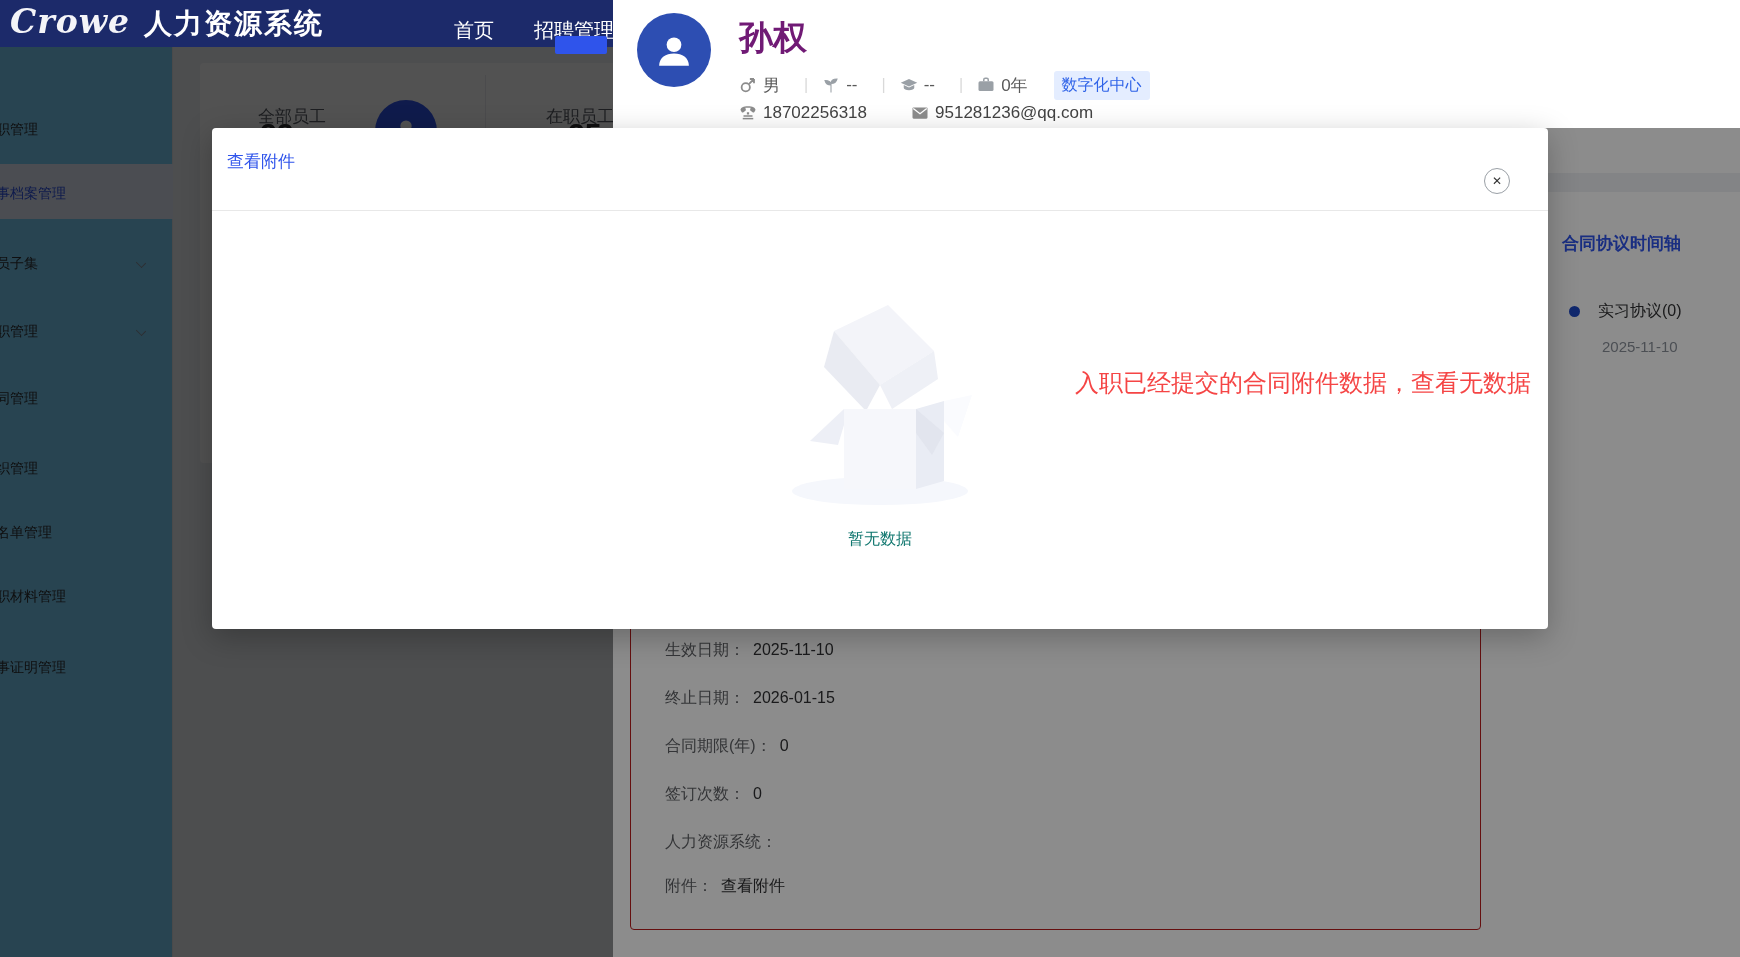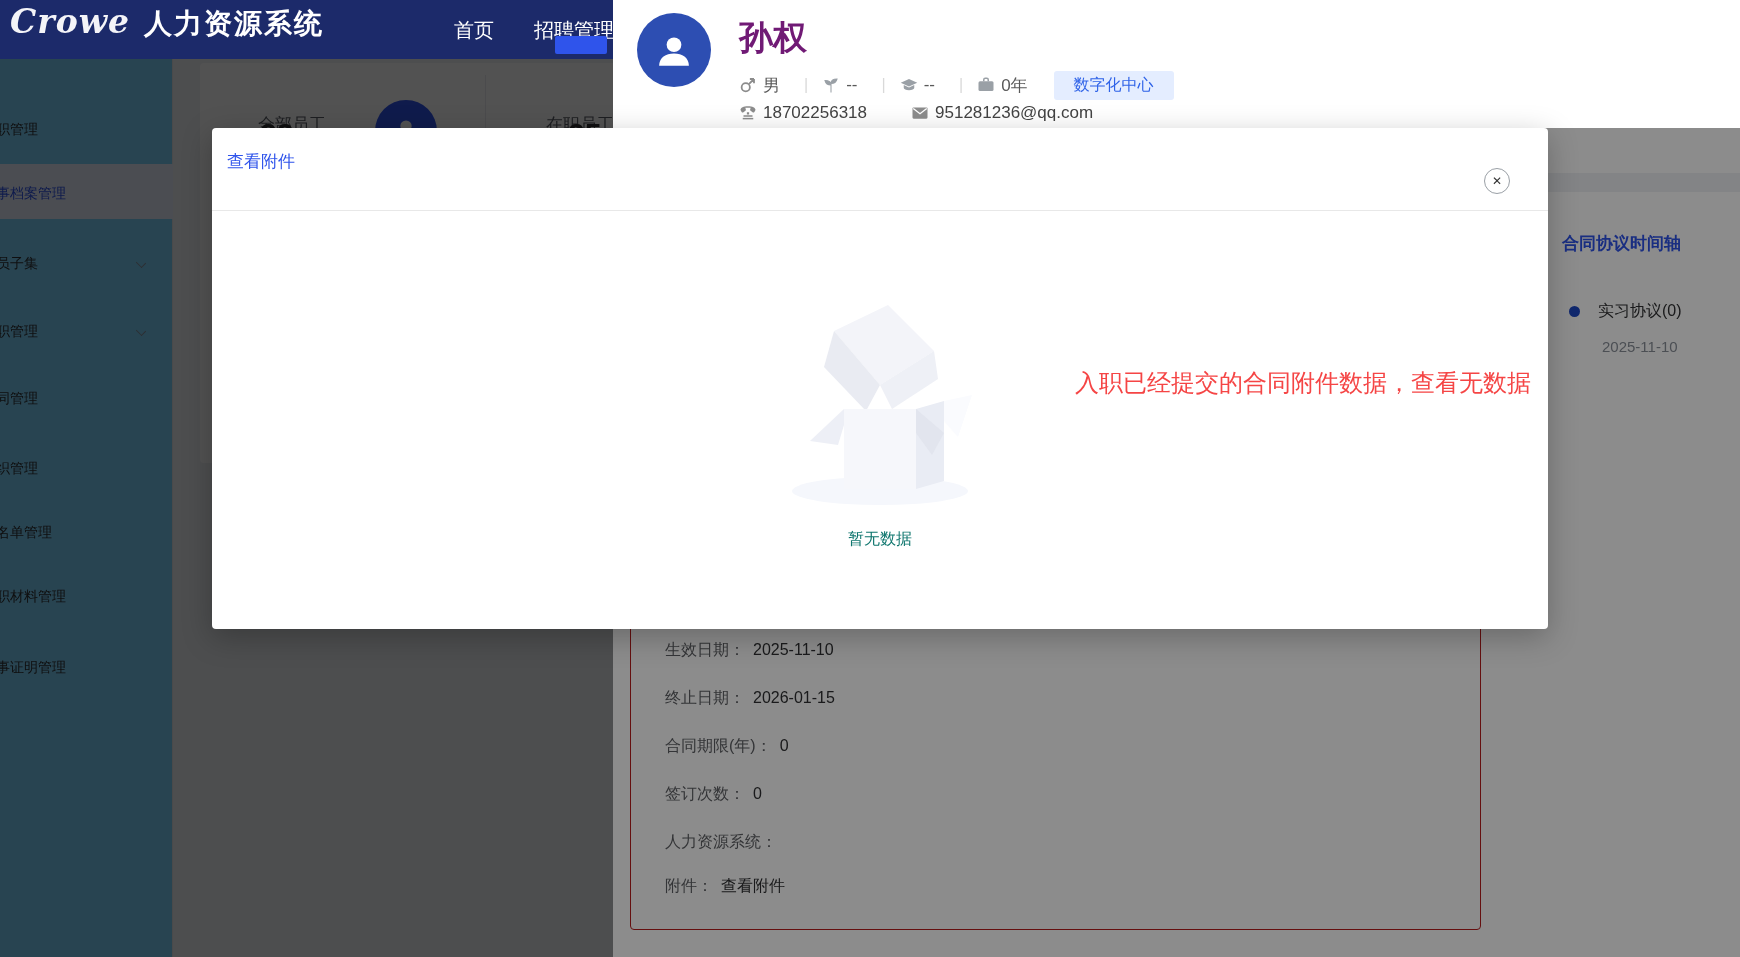--- a/index.html
+++ b/index.html
@@ -9,53 +9,53 @@
 
   
   .base { position:absolute; inset:0; z-index:1; }
   .sidebar { position:absolute; left:0; top:47px; width:173px; bottom:0; background:#7dd3fc; border-right:1px solid #e3e5e9; }
   .side-item { position:absolute; left:-4px; width:160px; height:22px; font-size:14px; color:#303133; line-height:22px; white-space:nowrap; }
   .side-active-band { position:absolute; left:0; top:117px; width:173px; height:55px; background:#e9f0fe; }
   .side-item.active { color:#2f54eb; }
   .chev { position:absolute; left:141px; top:7px; width:8px; height:8px; border-right:1.5px solid #8a8f99; border-bottom:1.5px solid #8a8f99; transform:rotate(45deg) scale(1,0.8); }
   .main-bg { position:absolute; left:173px; top:47px; right:0; bottom:0; background:#f0f2f5; }
   .stat-card { position:absolute; left:27px; top:16px; width:420px; height:400px; background:#ffffff; border-radius:4px; }
-  .stat-label { position:absolute; top:42px; font-size:17px; color:#5a5e66;margin-top:8px; }
+  .stat-label { position:absolute; top:42px; font-size:17px; color:#5a5e66; }
   .stat-num { position:absolute; top:54px; font-size:30px; font-weight:bold; color:#303133; }
   .stat-circle { position:absolute; left:175px; top:37px; width:62px; height:62px; border-radius:50%; background:#2f54eb; display:flex; align-items:center; justify-content:center; }
   .stat-divider { position:absolute; left:285px; top:12px; width:1px; height:100px; background:#e8eaef; }
   .peek-btn { position:absolute; left:207px; top:246px; width:70px; height:37px; background:#2f54eb; border-radius:4px; }
 
   
   .dim-left { position:absolute; left:0; top:47px; width:613px; bottom:0; background:rgba(0,0,0,0.68); z-index:2; }
   .dim-drawer { position:absolute; left:613px; top:128px; right:0; bottom:0; background:rgba(0,0,0,0.45); z-index:5; }
 
   
-  .navbar { position:absolute; left:0; top:0; width:613px; height:59px; background:#1c2a6a; z-index:3; }
+  .navbar { position:absolute; left:0; top:0; width:613px; height:47px; background:#1c2a6a; z-index:3; }
   .brand { position:absolute; left:10px; top:2px; display:flex; align-items:baseline; }
   .brand-logo { font-family:"DejaVu Serif","Liberation Serif",serif; font-style:italic; font-weight:bold; font-size:33px; color:#f4f4f8; letter-spacing:1px; }
   .brand-name { margin-left:14px; font-size:28px; font-weight:bold; color:#ffffff; letter-spacing:2px; }
   .nav-item { position:absolute; top:17px; font-size:20px; color:#ffffff; white-space:nowrap; }
   .nav-home { left:454px; }
   .nav-recruit { left:534px; }
   .nav-active-patch { position:absolute; left:555px; top:36px; width:52px; height:18px; background:#2f54eb; border-radius:2px; }
 
   
   .drawer { position:absolute; left:613px; top:0; width:1127px; height:957px; background:#f0f2f5; z-index:4; }
   .drawer-top { position:absolute; left:0; top:0; width:1127px; height:173px; background:#ffffff; }
   .drawer-band { position:absolute; left:0; top:173px; width:1127px; height:19px; background:#eef0f4; }
   .drawer-body { position:absolute; left:0; top:192px; width:1127px; bottom:0; background:#ffffff; }
 
   .avatar { position:absolute; left:24px; top:13px; width:74px; height:74px; border-radius:50%; background:#2d4eb2; display:flex; align-items:center; justify-content:center; }
   .p-name { position:absolute; left:126px; top:15px; font-size:34px; font-weight:bold; color:#701a75; }
   .p-meta { position:absolute; left:126px; top:70px; height:30px; display:flex; align-items:center; font-size:17px; color:#595959; }
   .p-meta .mi { display:flex; align-items:center; margin-right:10px; }
   .p-meta .sep { color:#d9d9d9; margin:0 14px; font-size:16px; }
   .micon { width:18px; height:18px; margin-right:6px; }
-  .badge { margin-left:16px; background:#e4edff; color:#2f63e8; font-size:16px; padding:4px 20px; border-radius:3px; }
+  .badge { margin-left:16px; background:#e4edff; color:#2f63e8; font-size:16px; padding:4px 8px; border-radius:3px; }
   .p-contact { position:absolute; left:126px; top:103px; display:flex; align-items:center; font-size:17px; color:#434343; }
   .p-contact .ci { display:flex; align-items:center; margin-right:44px; }
 
   .tl-title { position:absolute; left:949px; top:232px; font-size:17px; color:#2f54eb; font-weight:bold; }
   .tl-dot { position:absolute; left:956px; top:306px; width:11px; height:11px; border-radius:50%; background:#1e49c7; }
   .tl-label { position:absolute; left:985px; top:301px; font-size:16px; color:#303133; }
   .tl-date { position:absolute; left:989px; top:338px; font-size:15px; color:#8a9099; }
 
   .contract-card { position:absolute; left:17px; top:555px; width:851px; height:375px; background:#ffffff; border:1px solid #b91c1c; border-radius:4px; }
   .c-row { position:absolute; left:34px; font-size:16px; white-space:nowrap; }

